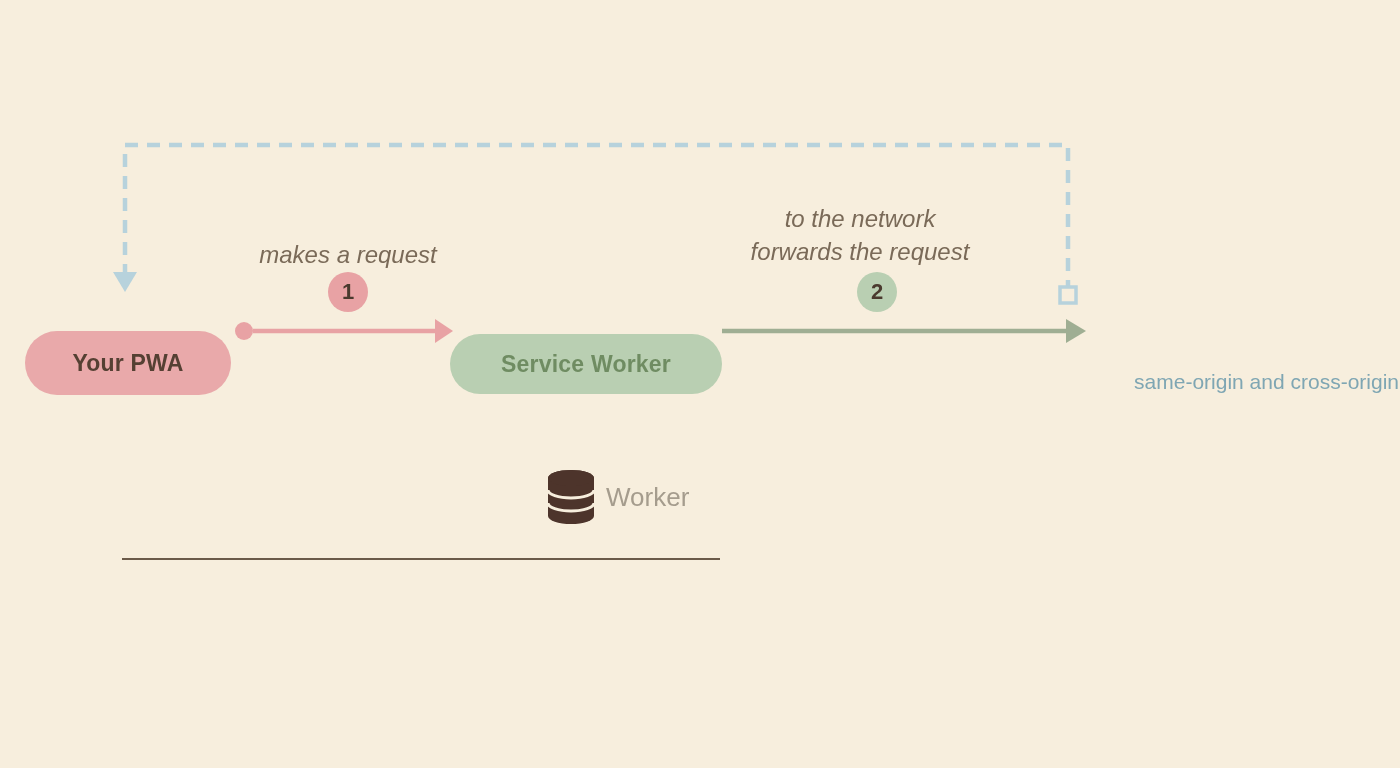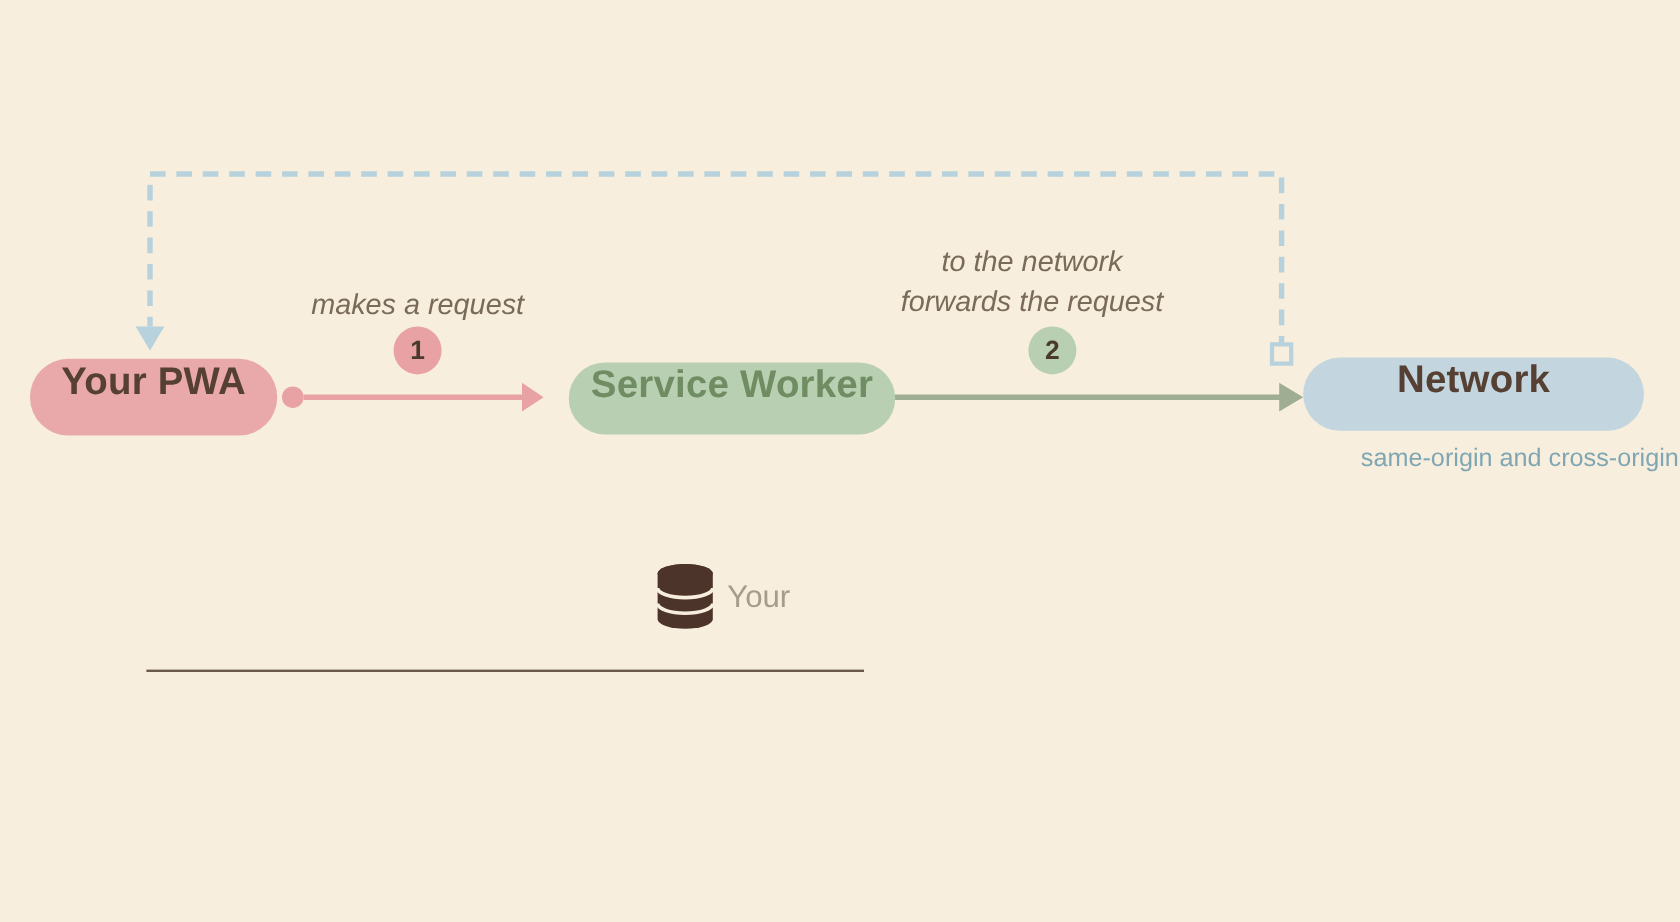--- a/index.html
+++ b/index.html
@@ -8,30 +8,31 @@
     background:#f7eedd;
     font-family:"Liberation Sans", sans-serif;
     position:relative;
     overflow:hidden;
   }
   .canvas{position:absolute;inset:0;}
   svg.layer{position:absolute;left:0;top:0;}
 
   .node{
     position:absolute;
-    display:flex;align-items:flex-start;justify-content:center;
-    font-weight:bold;font-size:32px;
+    display:flex;align-items:center;justify-content:center;
+    font-weight:bold;font-size:23px;
     letter-spacing:.2px;
+    margin-top:32px;
   }
   .node-pwa{
     left:25px;top:299px;width:206px;height:64px;
     background:#e9a9aa;border-radius:34px;color:#554033;
   }
   .node-sw{
-    left:474px;top:302px;width:272px;height:60px;
+    left:450px;top:302px;width:272px;height:60px;
     background:#b9cfb2;border-radius:32px;color:#6f8c62;
   }
   .node-network{
     left:1086px;top:298px;width:284px;height:61px;
     background:#c3d5de;border-radius:32px;color:#554033;
   }
   .network-sublabel{
     position:absolute;left:1057px;top:370px;width:342px;
     text-align:right;color:#7fa6b3;font-size:21px;
   }
@@ -96,36 +97,33 @@
   </svg>
 
   <div class="node node-pwa">
     <span>Your PWA</span>
   </div>
 
   <div class="node node-sw">
     <span>Service Worker</span>
   </div>
 
-  <div class="node node-network">
-    <span>Network</span>
-  </div>
 
   <div class="network-sublabel">same-origin and cross-origin</div>
 
   <div class="step-label step1-label">makes a request</div>
   <div class="badge badge1">
     <span>1</span>
   </div>
 
   <div class="step-label step2-label">
     <div>to the network</div>
     <div>forwards the request</div>
   </div>
   <div class="badge badge2">
     <span>2</span>
   </div>
 
-  <div class="cache-label">Your</div>
+  <div class="cache-label">Worker</div>
 
   <div class="device-line"></div>
 
 </div>
 
 </body></html>

